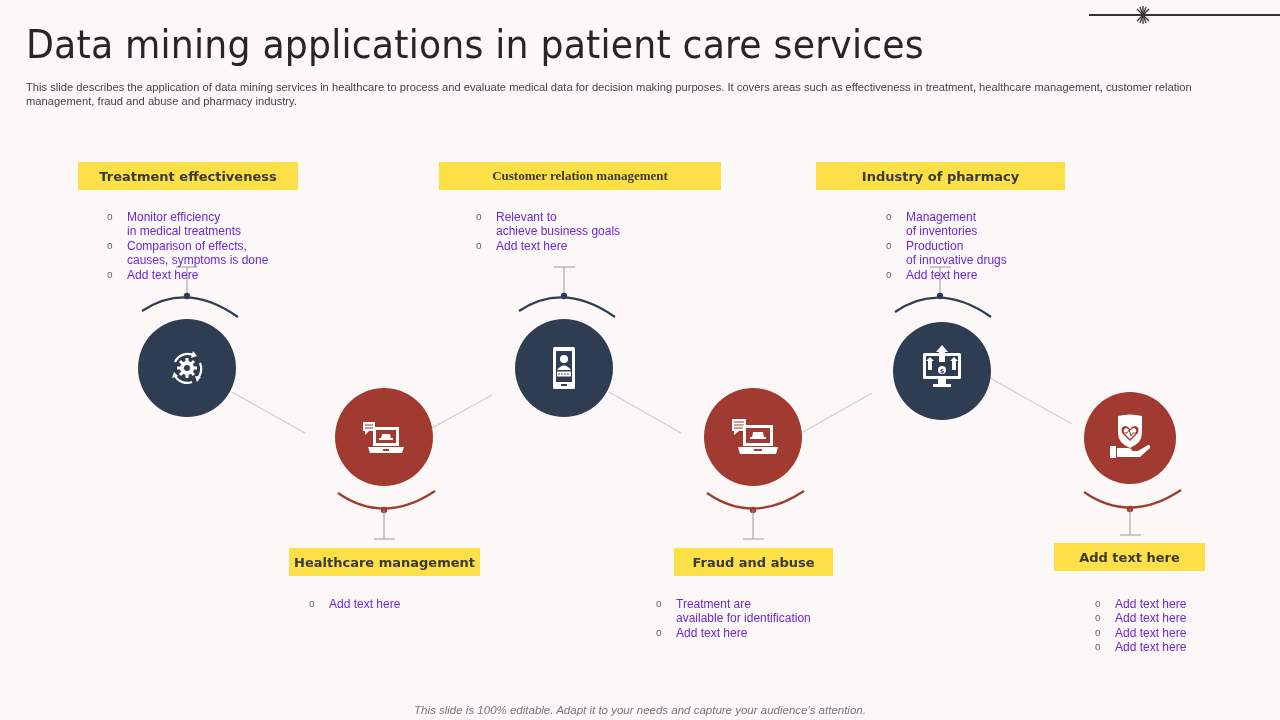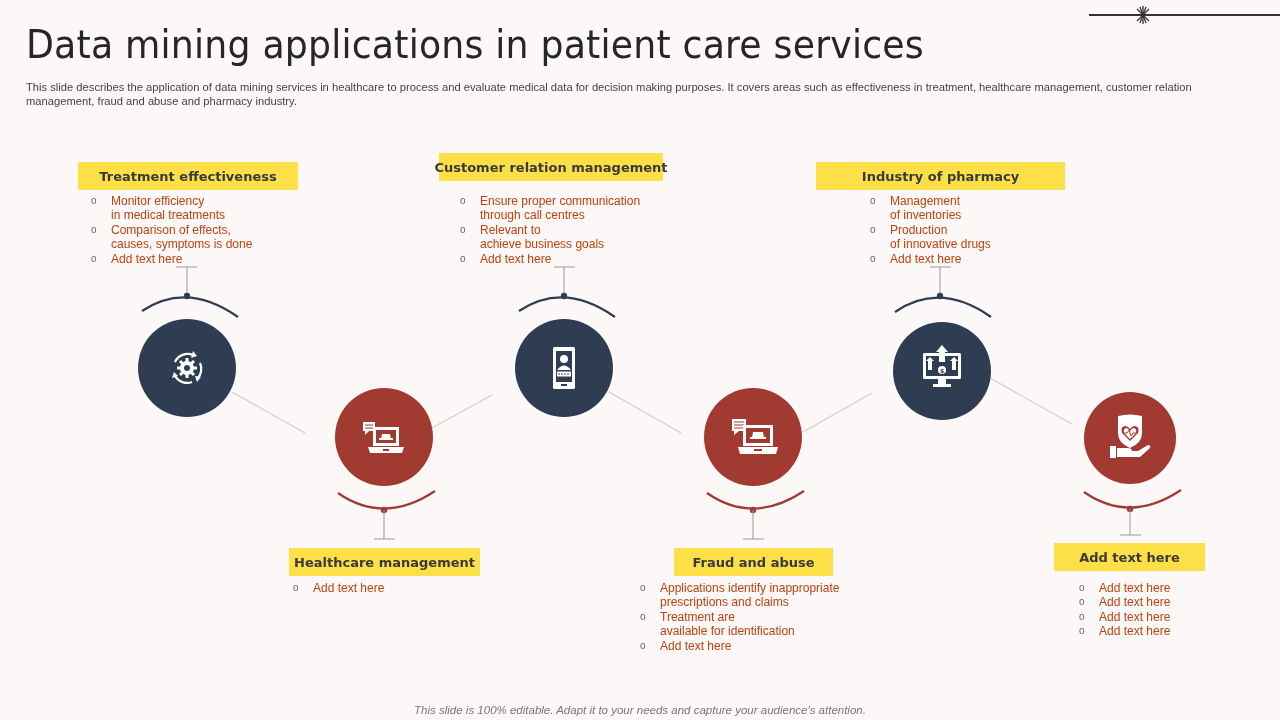--- a/index.html
+++ b/index.html
@@ -5,21 +5,21 @@
   html,body{margin:0;padding:0;}
   body{width:1280px;height:720px;background:#fbf8f7;position:relative;overflow:hidden;font-family:"Liberation Sans",sans-serif;color:#333;}
   .title{position:absolute;left:26px;top:22px;font-family:"DejaVu Sans",sans-serif;font-size:39px;font-weight:400;color:#262626;letter-spacing:0.2px;margin:0;white-space:nowrap;transform:scaleX(0.93);transform-origin:left top;}
   .subtitle{position:absolute;left:26px;top:80px;width:1230px;font-size:11.2px;line-height:14px;color:#444;margin:0;}
   .deco{position:absolute;left:1089px;top:6px;width:191px;height:20px;}
   .footer{position:absolute;left:0;width:1280px;top:704px;text-align:center;font-size:11.5px;color:#777;font-style:italic;}
   svg.diagram{position:absolute;left:0;top:0;}
   .label{position:absolute;height:28px;display:flex;align-items:center;justify-content:center;font-family:"DejaVu Sans",sans-serif;font-weight:bold;font-size:13px;color:#3a3a3a;white-space:nowrap;}
   .label.blue{background:#fde047;}
   .label.pink{background:#fde047;}
-  ul.bl{position:absolute;margin:0;padding:0;list-style:none;font-size:12px;line-height:14.4px;color:#c2410c;}
+  ul.bl{position:absolute;margin:16px;padding:0;list-style:none;font-size:12px;line-height:14.4px;color:#6d28d9;}
   ul.bl li{position:relative;padding-left:22px;}
   ul.bl li::before{content:"o";position:absolute;left:2px;top:0;font-size:10px;color:#666;}
   .icon{position:absolute;display:flex;align-items:center;justify-content:center;}
 </style>
 </head>
 <body>
 
 <h1 class="title">Data mining applications in patient care services</h1>
 <p class="subtitle">This slide describes the application of data mining services in healthcare to process and evaluate medical data for decision making purposes. It covers areas such as effectiveness in treatment, healthcare management, customer relation management, fraud and abuse and pharmacy industry.</p>
 
@@ -186,24 +186,22 @@
 
 <div class="label blue" style="left:78px;top:162px;width:220px;">Treatment effectiveness</div>
 <ul class="bl" style="left:89px;top:194px;width:230px;">
   <li><span style="white-space:pre-line">Monitor efficiency
 in medical treatments</span></li>
   <li><span style="white-space:pre-line">Comparison of effects,
 causes, symptoms is done</span></li>
   <li><span style="white-space:pre-line">Add text here</span></li>
 </ul>
 
-<div class="label blue" style="left:439px;top:153px;width:224px;">Customer relation management</div>
+<div class="label blue" style="left:439px;top:162px;width:282px;font-family:Liberation Serif, serif;">Customer relation management</div>
 <ul class="bl" style="left:458px;top:194px;width:240px;">
-  <li><span style="white-space:pre-line">Ensure proper communication
-through call centres</span></li>
   <li><span style="white-space:pre-line">Relevant to
 achieve business goals</span></li>
   <li><span style="white-space:pre-line">Add text here</span></li>
 </ul>
 
 <div class="label blue" style="left:816px;top:162px;width:249px;">Industry of pharmacy</div>
 <ul class="bl" style="left:868px;top:194px;width:200px;">
   <li><span style="white-space:pre-line">Management
 of inventories</span></li>
   <li><span style="white-space:pre-line">Production
@@ -211,22 +209,20 @@
   <li><span style="white-space:pre-line">Add text here</span></li>
 </ul>
 
 <div class="label pink" style="left:289px;top:548px;width:191px;">Healthcare management</div>
 <ul class="bl" style="left:291px;top:581px;width:200px;">
   <li><span style="white-space:pre-line">Add text here</span></li>
 </ul>
 
 <div class="label pink" style="left:674px;top:548px;width:159px;">Fraud and abuse</div>
 <ul class="bl" style="left:638px;top:581px;width:240px;">
-  <li><span style="white-space:pre-line">Applications identify inappropriate
-prescriptions and claims</span></li>
   <li><span style="white-space:pre-line">Treatment are
 available for identification</span></li>
   <li><span style="white-space:pre-line">Add text here</span></li>
 </ul>
 
 <div class="label pink" style="left:1054px;top:543px;width:151px;">Add text here</div>
 <ul class="bl" style="left:1077px;top:581px;width:140px;">
   <li><span>Add text here</span></li>
   <li><span>Add text here</span></li>
   <li><span>Add text here</span></li>

